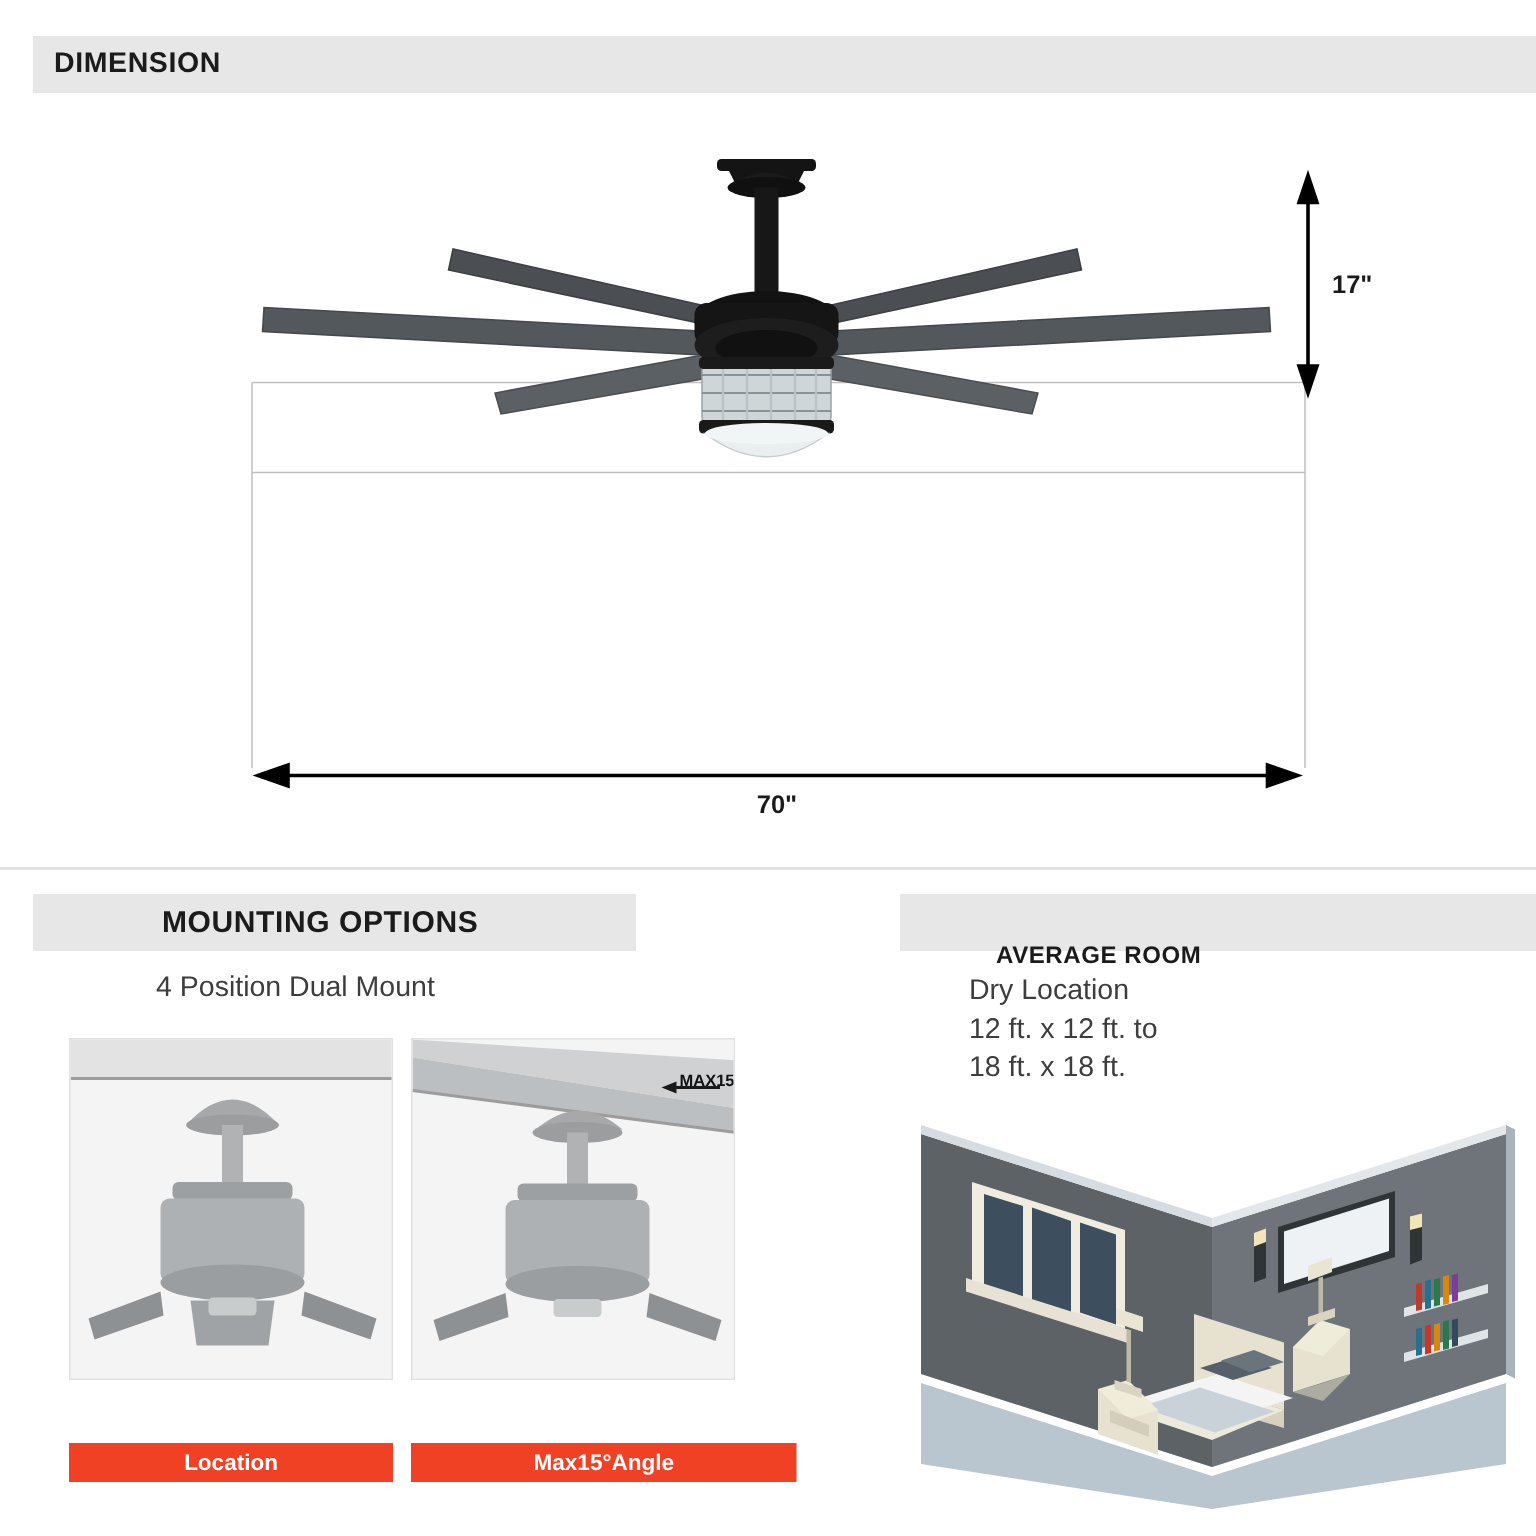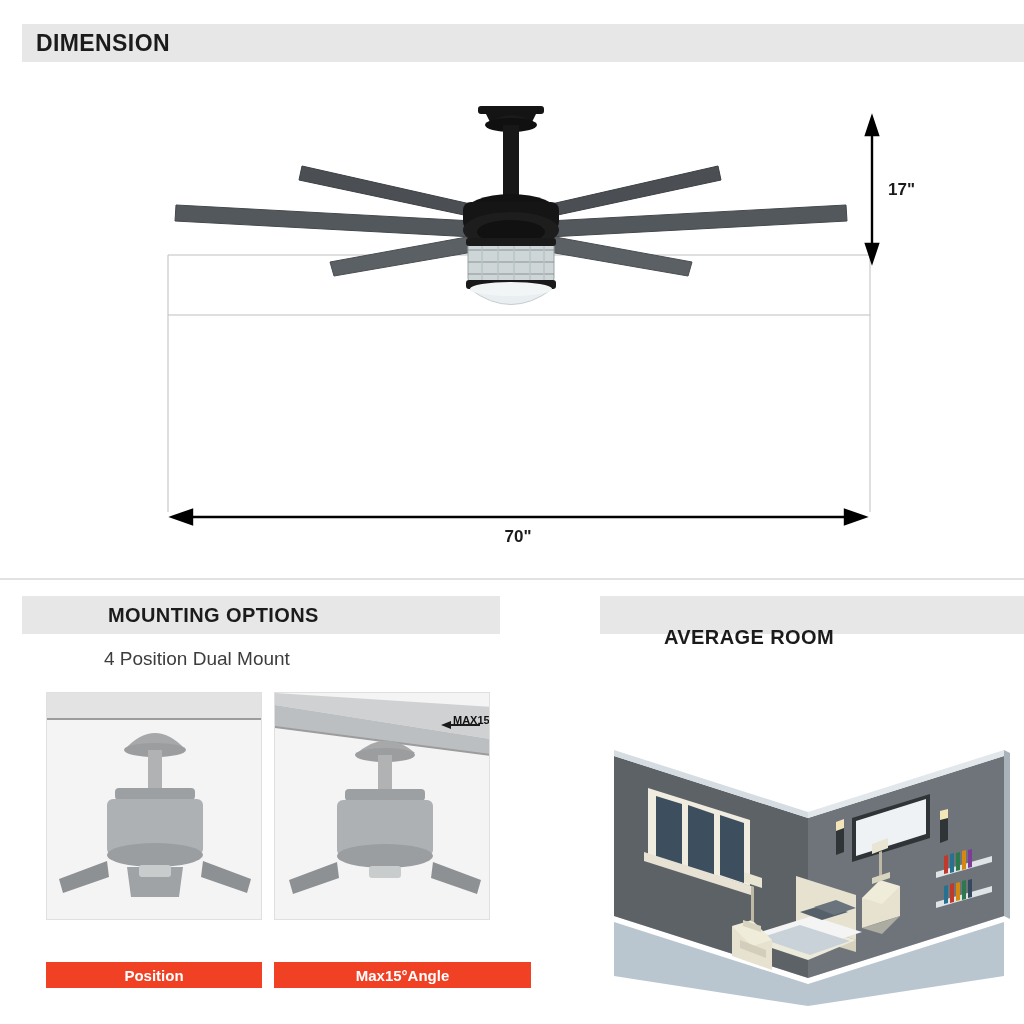--- a/index.html
+++ b/index.html
@@ -23,42 +23,42 @@
     width: 22px; height: 100%;
     background: #ffffff;
   }
   .hdr-title {
     font-weight: bold;
     color: #1b1b1b;
     letter-spacing: 0.4px;
   }
 
   #dimension-header { left: 0; top: 24px; width: 1024px; height: 38px; }
-  #dimension-header .hdr-title { font-size: 23px; margin-left: 14px; }
+  #dimension-header .hdr-title { font-size: 19px; margin-left: 14px; }
 
   
   #dimension-figure {
     position: absolute;
     left: 0; top: 62px; width: 1024px; height: 510px;
   }
   #dimension-figure svg { display: block; }
 
   
   #section-divider {
     position: absolute;
     left: 0; top: 578px; width: 1024px; height: 2px;
     background: #e2e2e2;
   }
 
   
-  #mounting-header { left: 0; top: 596px; width: 500px; height: 38px; }
+  #mounting-header { left: 0; top: 596px; width: 424px; height: 38px; }
   #mounting-header .hdr-title { font-size: 20px; margin-left: 86px; }
 
   #room-header { left: 578px; top: 596px; width: 446px; height: 38px; }
-  #room-header .hdr-title { font-size: 20px; margin-left: 64px; margin-top: 45px; }
+  #room-header .hdr-title { font-size: 16px; margin-left: 64px; margin-top: 45px; }
 
   #mounting-subtitle {
     position: absolute; left: 104px; top: 648px;
     font-size: 19px; color: #3d3d3d; font-weight: 400;
   }
 
   .mount-img {
     position: absolute;
     background: #f2f2f2;
     border: 1px solid #e0e0e0;
@@ -228,28 +228,33 @@
       <rect x="103" y="62" width="14" height="36" fill="#b0b2b4"></rect>
       <rect x="70" y="96" width="80" height="12" rx="4" fill="#9da0a2"></rect>
       <rect x="62" y="107" width="96" height="56" rx="6" fill="#aeb1b3"></rect>
       <ellipse cx="110" cy="163" rx="48" ry="12" fill="#9b9ea0"></ellipse>
       <path d="M62 169 L14 187 L18 201 L64 185 Z" fill="#8e9193"></path>
       <path d="M158 169 L206 187 L202 201 L156 185 Z" fill="#8e9193"></path>
       <rect x="94" y="173" width="32" height="12" rx="3" fill="#c9cccd"></rect>
     </svg>
   </div>
 
-  <div class="mount-label" id="mount-label-downrod">Position</div>
+  <div class="mount-label" id="mount-label-downrod">Location</div>
   <div class="mount-label" id="mount-label-angle">Max15°Angle</div>
 
   <div class="hdr-bar" id="room-header">
     <span class="accent"></span>
     <span class="hdr-title">AVERAGE ROOM</span>
   </div>
 
+  <div id="room-text">
+    <div>Dry Location</div>
+    <div>12 ft. x 12 ft. to</div>
+    <div>18 ft. x 18 ft.</div>
+  </div>
 
   <div id="room-illustration">
     <svg width="420" height="280" viewBox="0 0 420 280" xmlns="http://www.w3.org/2000/svg">
 
       <polygon points="14,196 208,258 404,196 404,250 208,280 14,250" fill="#b9c6cf"></polygon>
       <polygon points="14,190 208,252 404,190 208,128" fill="#c3cfd8"></polygon>
 
       <polygon points="14,30 208,92 208,252 14,190" fill="#5d6267"></polygon>
 
       <polygon points="404,30 208,92 208,252 404,190" fill="#6e747a"></polygon>

